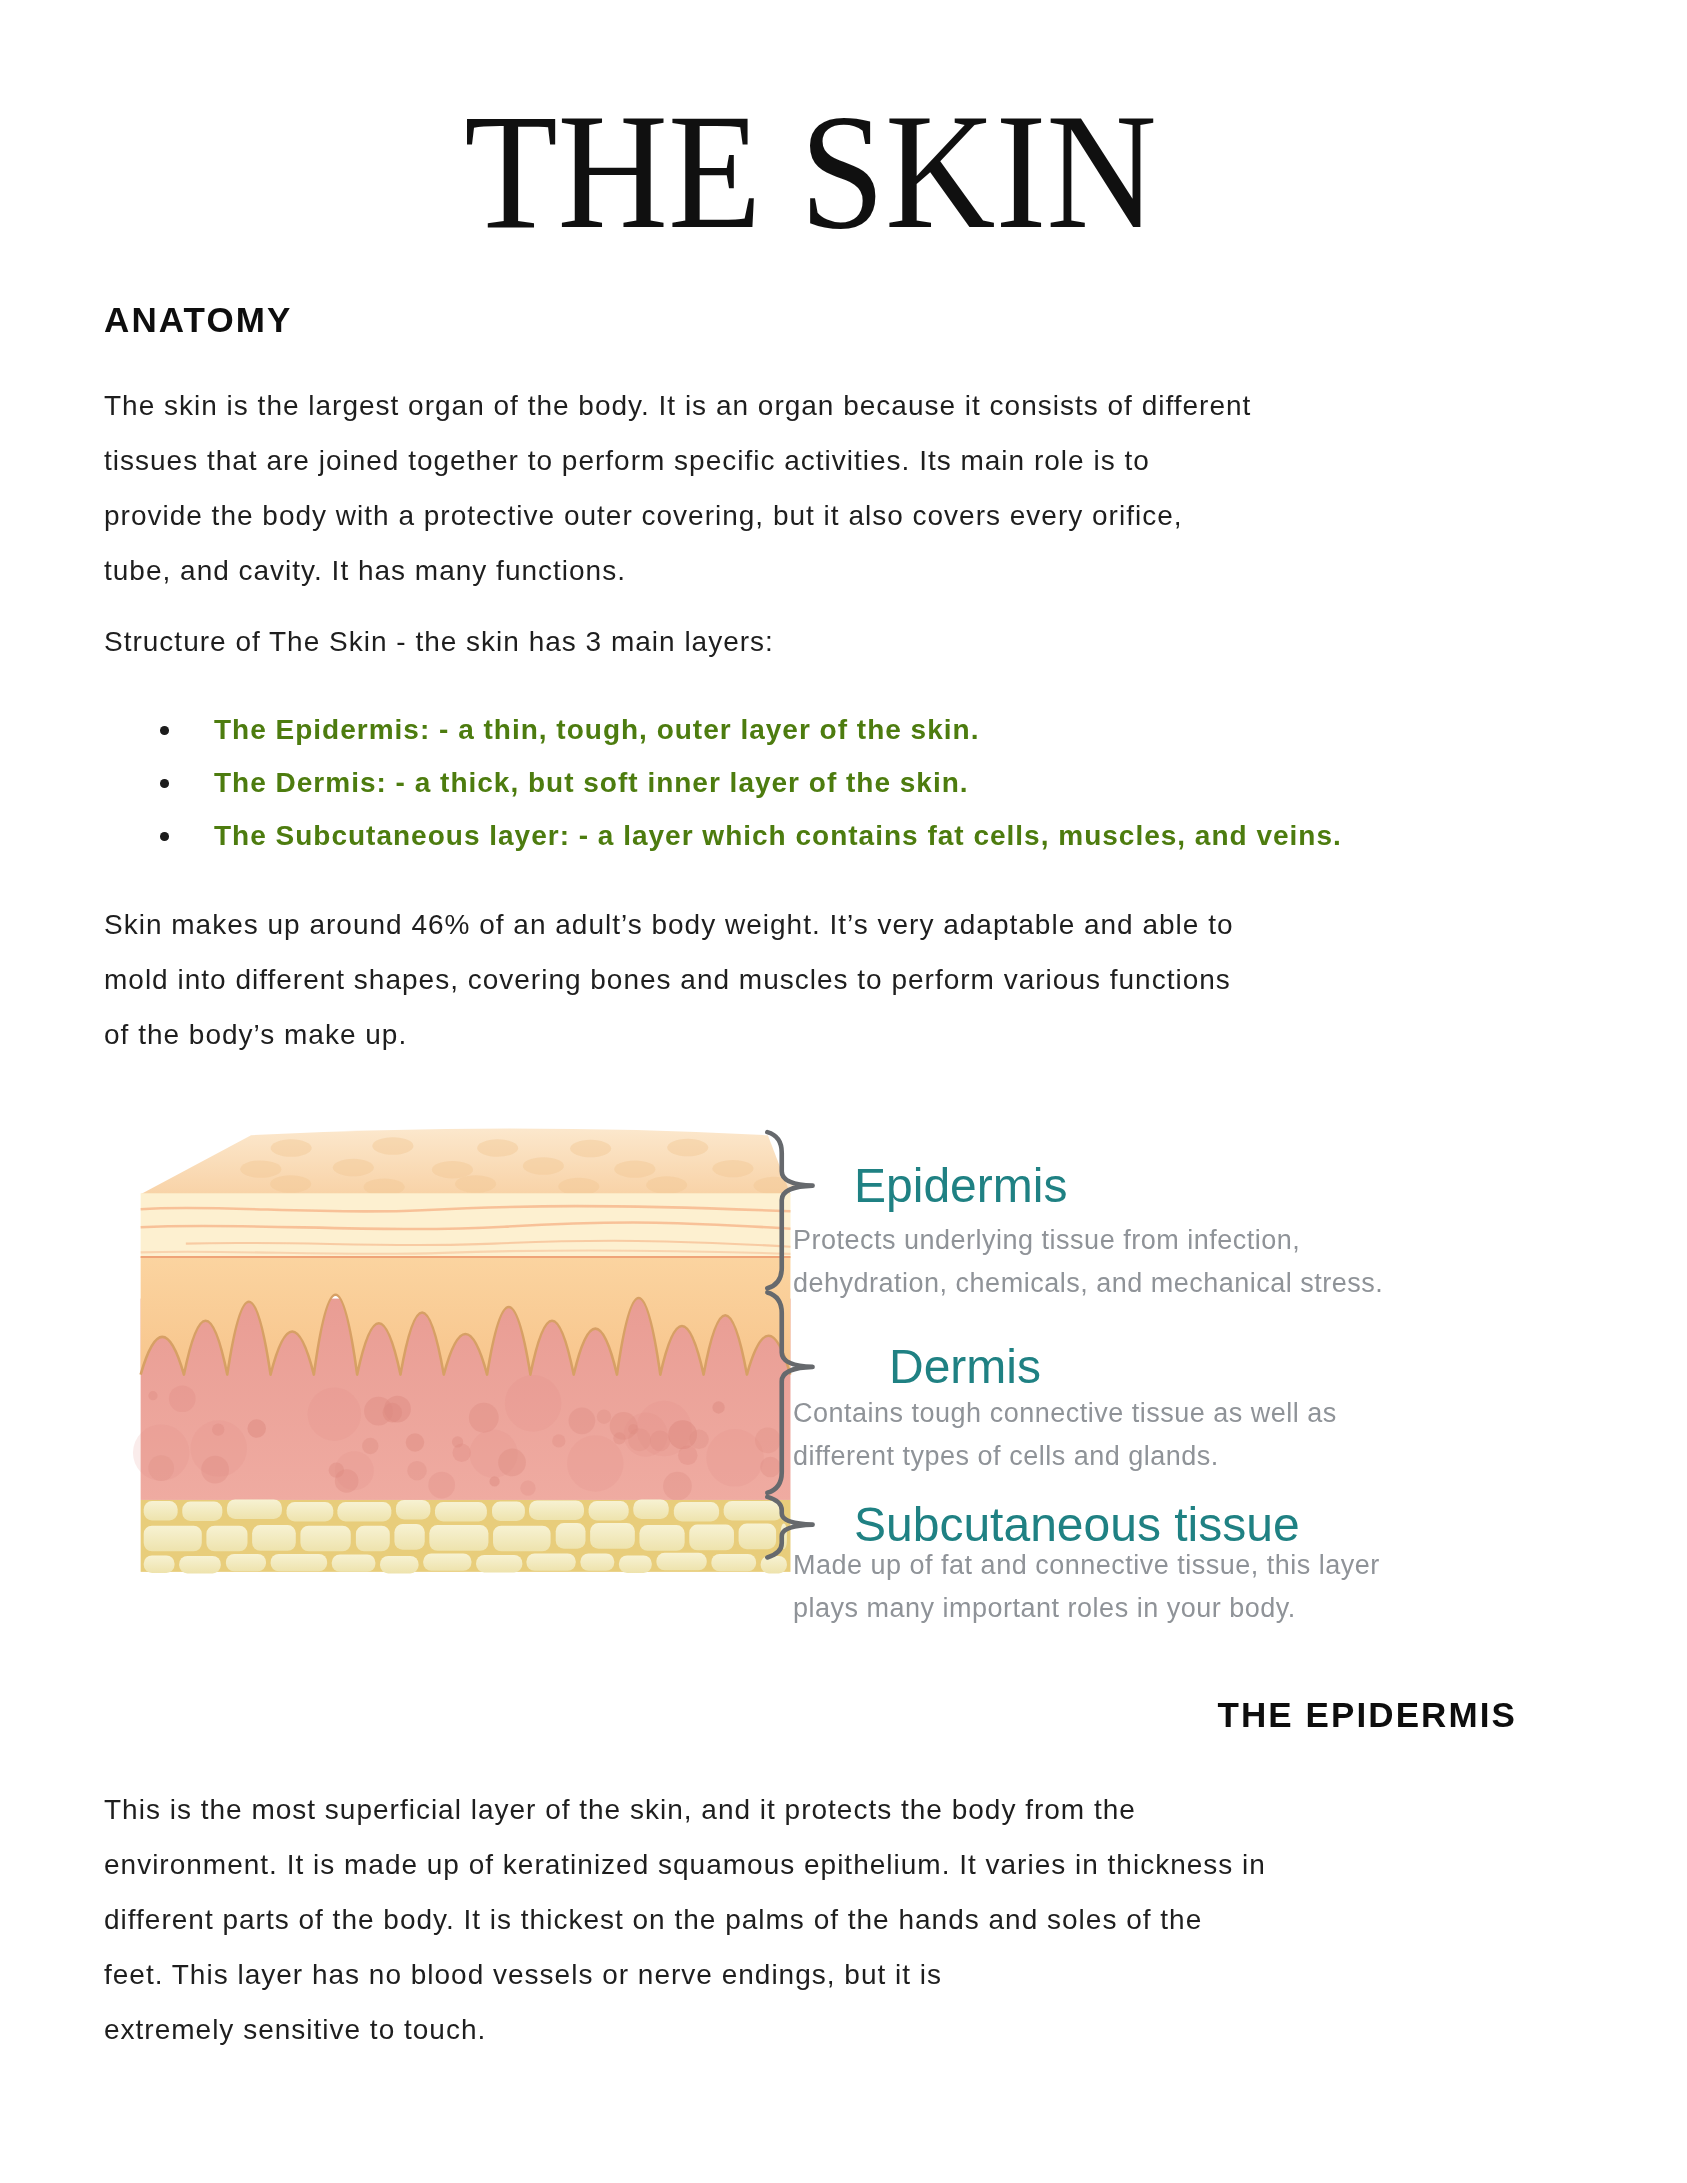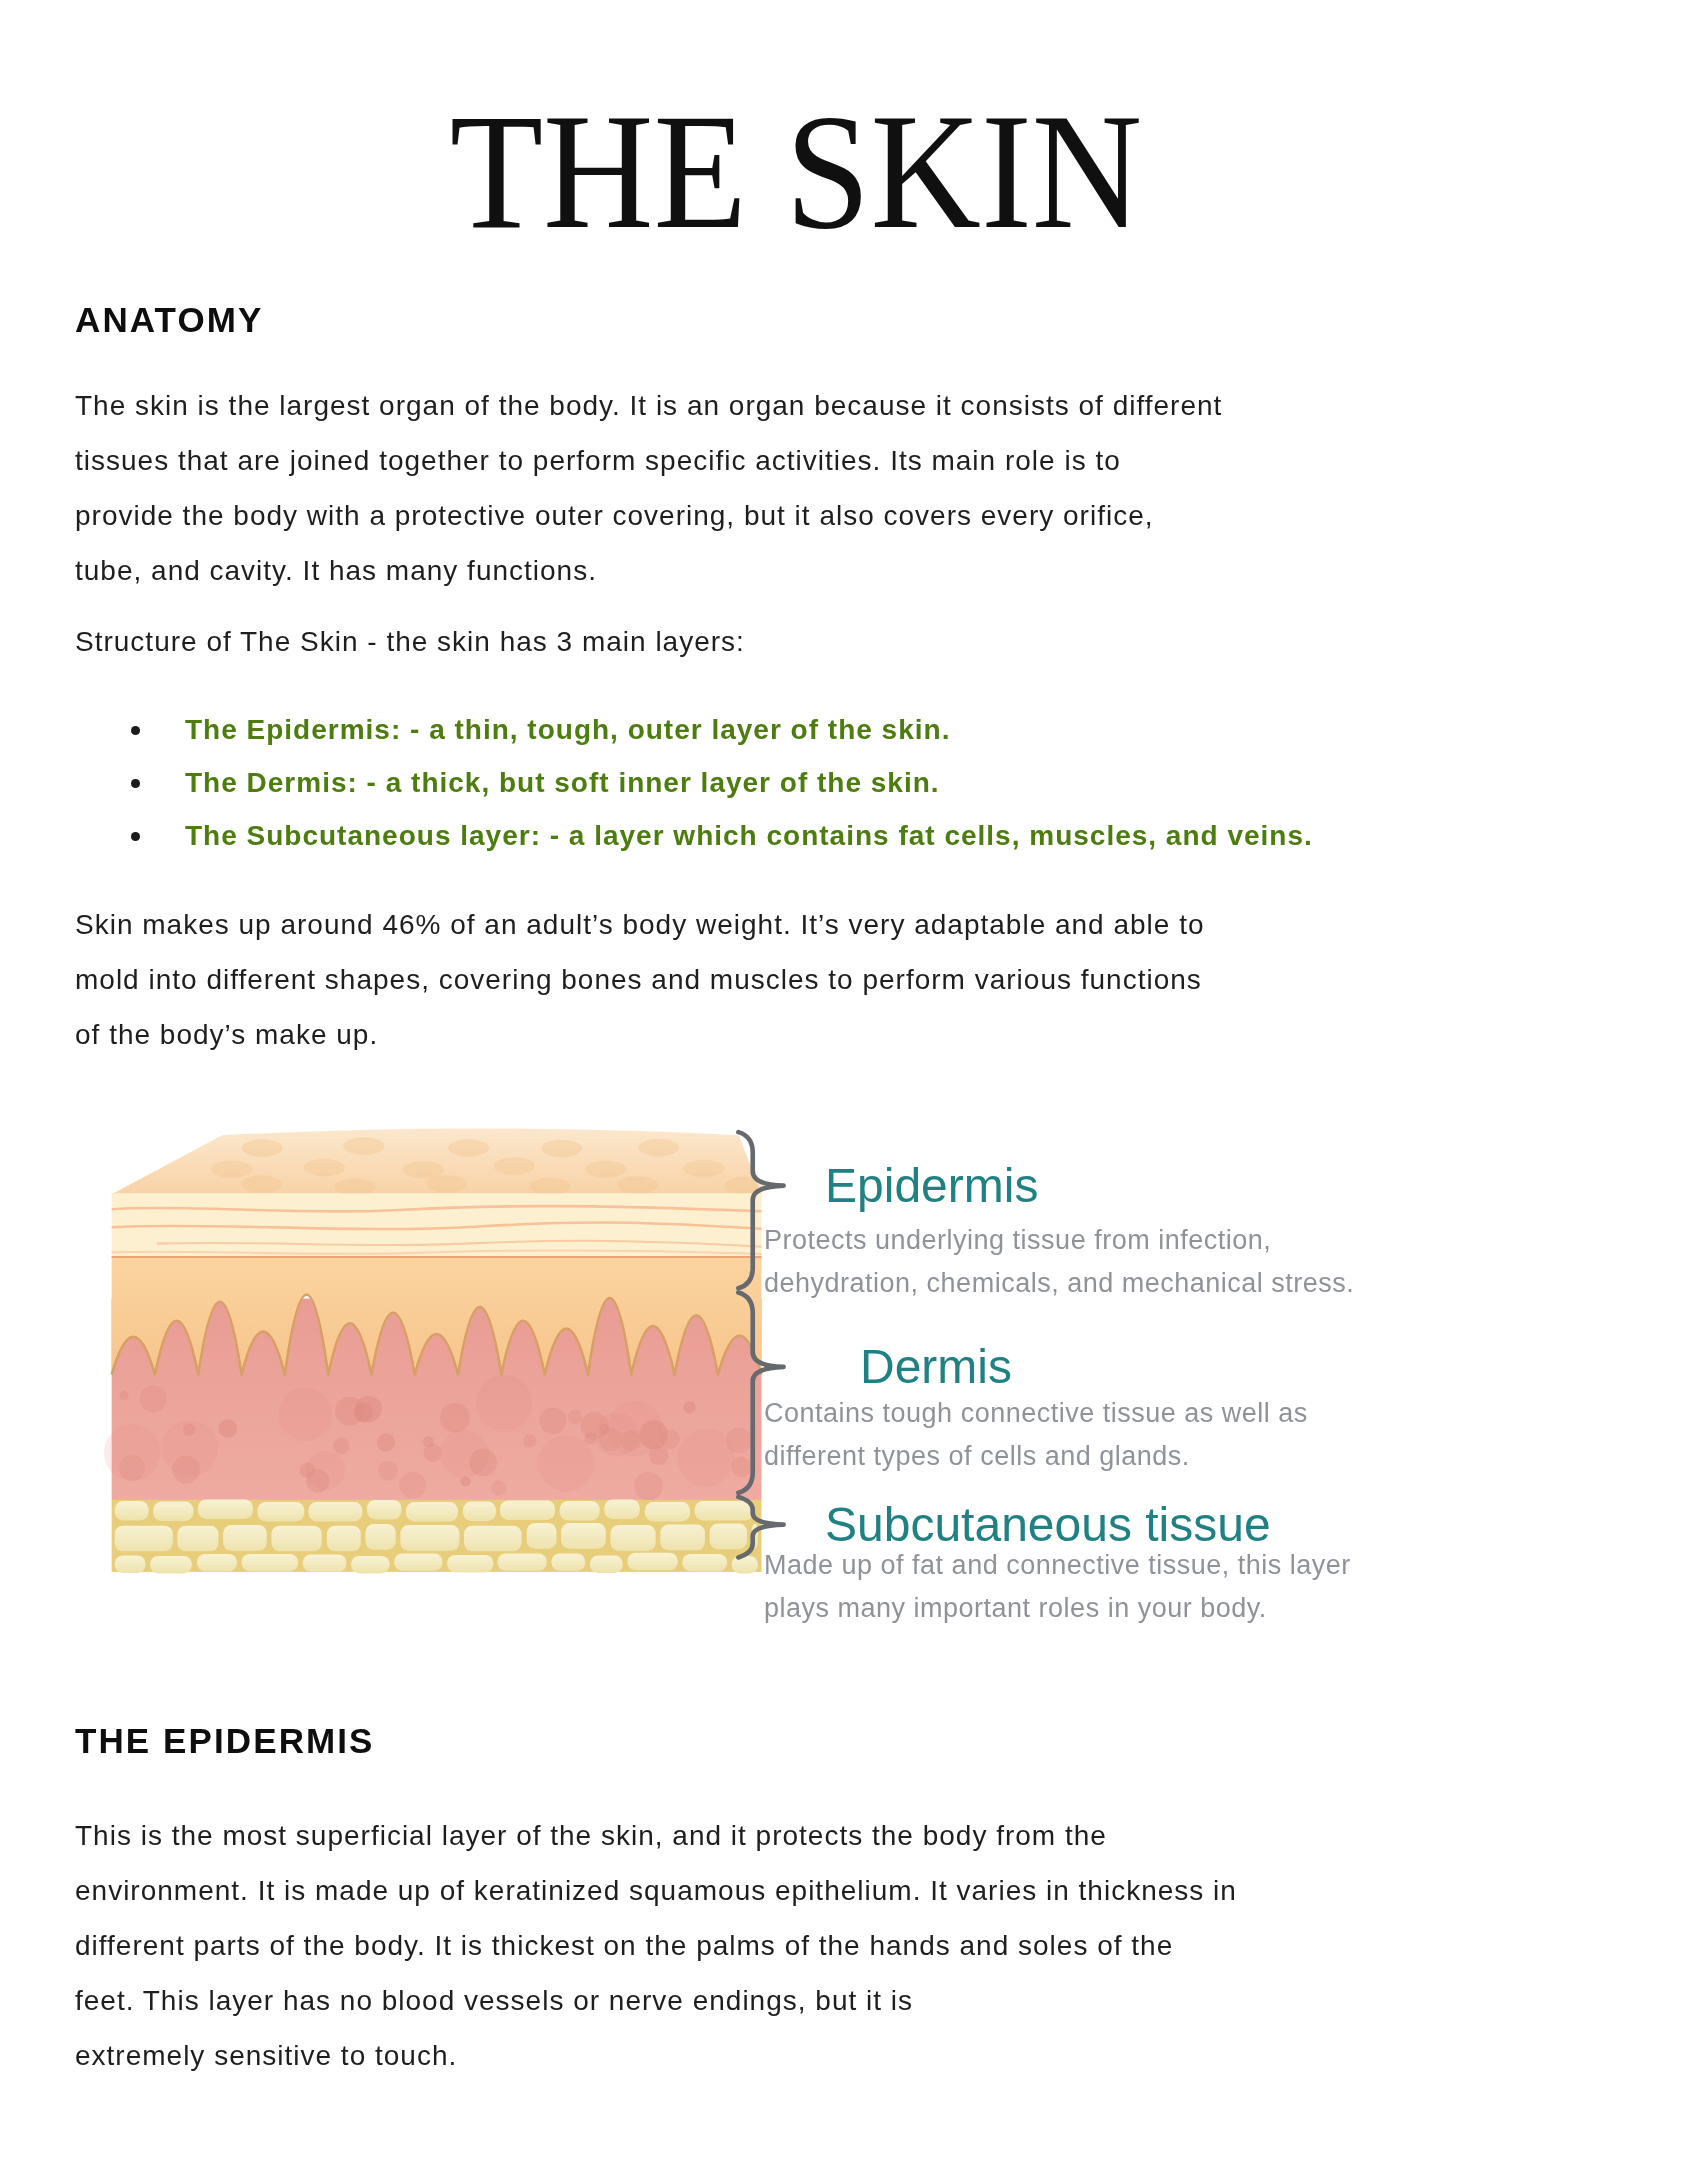--- a/index.html
+++ b/index.html
@@ -1,41 +1,41 @@
 <!DOCTYPE html>
 <html style="--accent: #1f8183; --desc: #8f9398;font-size:8.2px"><head>
 <meta charset="utf-8">
 <style>
   html,body{margin:0;padding:0;background:#ffffff;}
   .page{
     position:relative;
     width:1687px;height:2183px;
     box-sizing:border-box;
-    padding:0 170px 0 75px;
+    padding:0 170px 0 104px;
     background:#ffffff;
     font-family:"Liberation Sans", sans-serif;
     color:#1e1e1e;
     overflow:hidden;
   }
   .main-title{
     margin-top:95px;
     height:154px;line-height:154px;
     text-align:center;
     font-family:"Liberation Serif", serif;
     font-size:153px;
     color:#101010;
     transform:scaleY(1.08);
     white-space:nowrap;
   }
   .h-label{
     font-size:35px;font-weight:bold;letter-spacing:2.1px;
     color:#0e0e0e;line-height:35px;white-space:nowrap;
   }
   .h-anatomy{margin-top:53px;}
-  .h-epidermis{margin-top:75px;}
+  .h-epidermis{margin-top:49px;text-align:right;}
   .para{margin:0;}
   .p1{margin-top:41px;}
   .pstruct{margin-top:16.4px;}
   .p2{margin-top:35px;}
   .p3{margin-top:50px;}
   .bodyline{
     font-size:28px;letter-spacing:1px;line-height:55px;
     white-space:nowrap;color:#1e1e1e;
   }
   ul.bullets{

